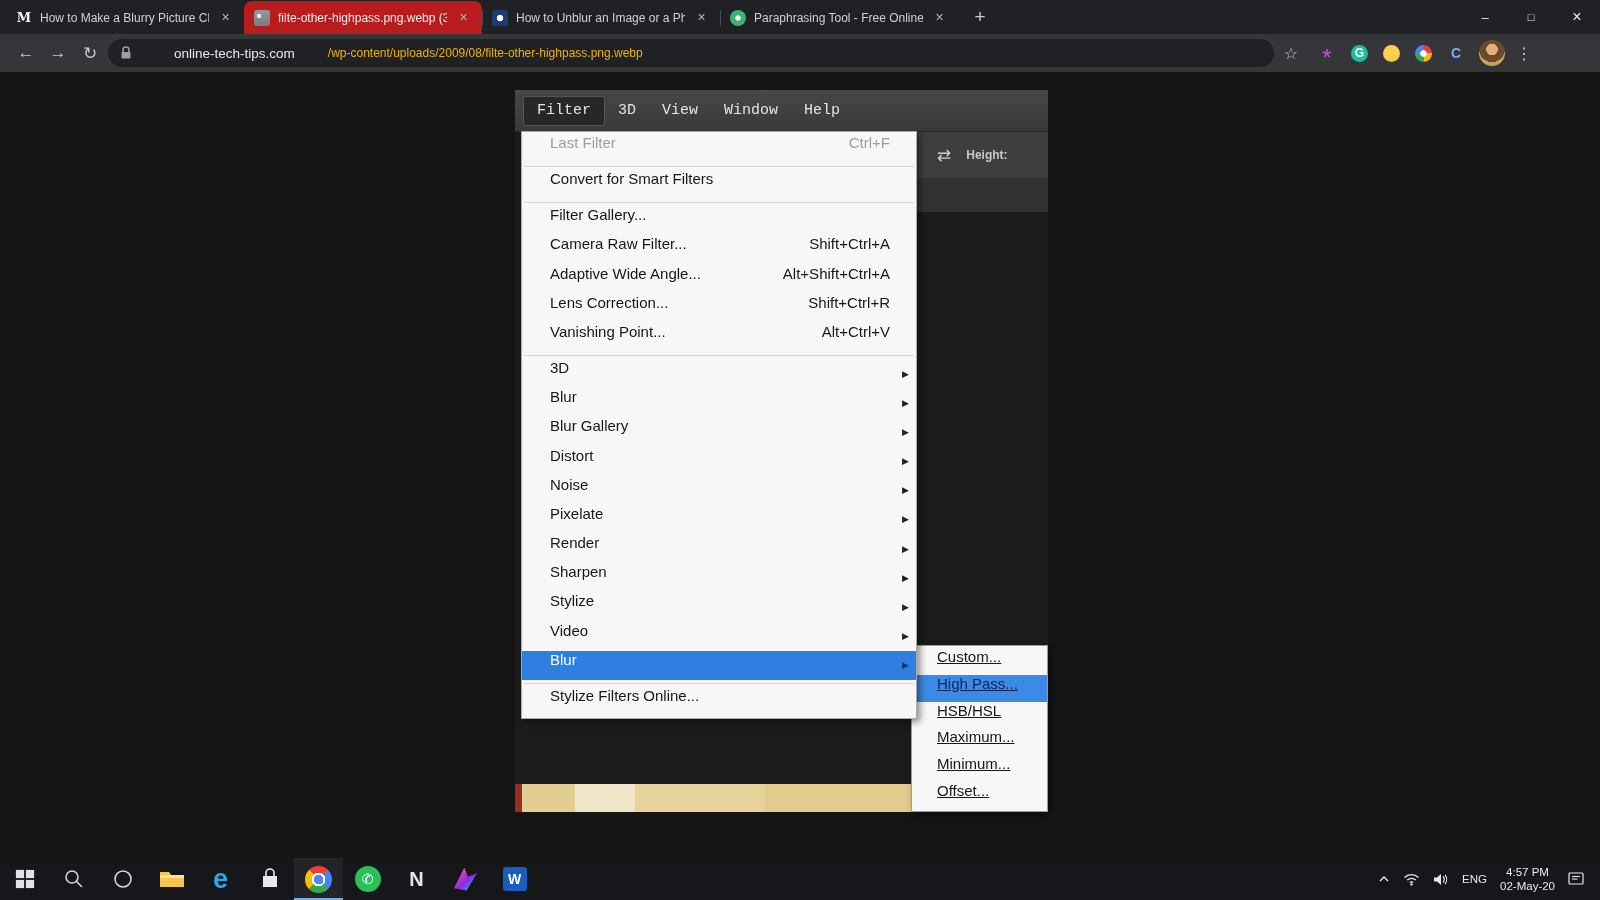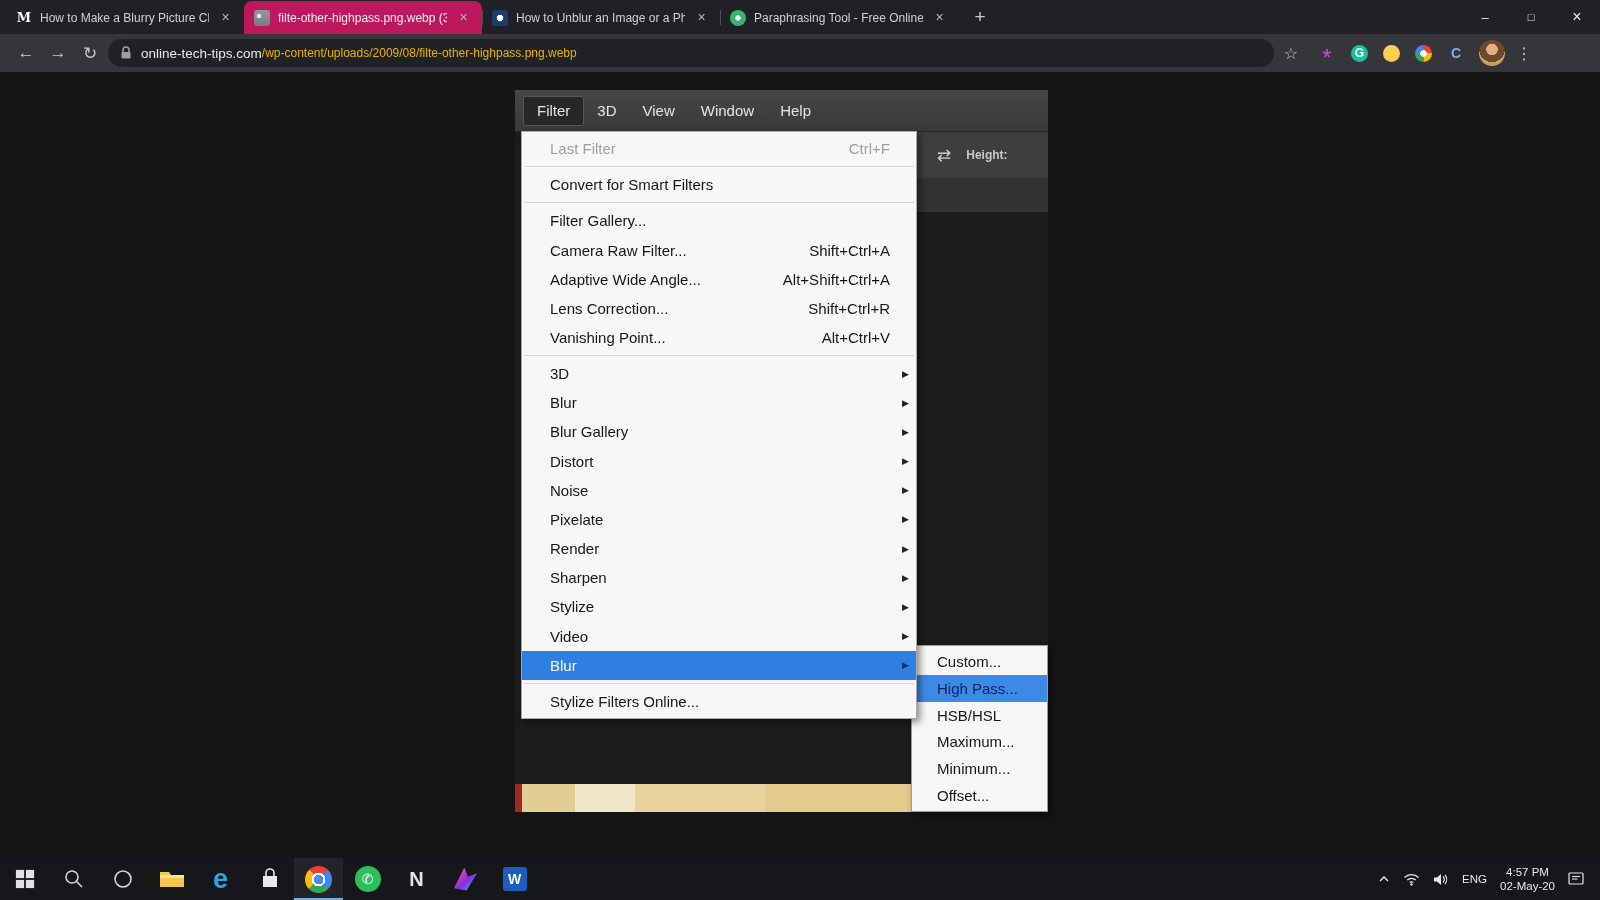--- a/index.html
+++ b/index.html
@@ -6,21 +6,21 @@
   body{width:1600px;height:900px;position:relative;overflow:hidden;background:#151515;
        font-family:"Liberation Sans",sans-serif;}
 
   
   .tabstrip{position:absolute;top:0;left:0;right:0;height:34px;background:#202124;
             display:flex;align-items:flex-end;padding-left:6px;box-sizing:border-box;}
   .tab{position:relative;width:238px;height:33px;display:flex;align-items:center;gap:8px;
        padding:0 10px;box-sizing:border-box;color:#cfd1d4;font-size:12px;cursor:default;}
   .tab:not(.active)::before{content:"";position:absolute;left:0;top:9px;height:15px;width:1px;background:#4c4f52;}
   .tab:first-child::before{display:none;}
-  .tab.active{background:#be185d;border-radius:8px 8px 0 0;color:#eceef0;}
+  .tab.active{background:#b91c1c;border-radius:8px 8px 0 0;color:#eceef0;}
   .tab-title{flex:1;white-space:nowrap;overflow:hidden;}
   .tab-close{width:17px;height:17px;line-height:16px;text-align:center;border-radius:50%;
              color:#b7babd;font-size:14px;flex:none;}
   .fav{width:16px;height:16px;flex:none;display:flex;align-items:center;justify-content:center;box-sizing:border-box;}
   .fav1{color:#fff;font-family:"DejaVu Serif",serif;font-weight:bold;font-size:13px;}
   .fav2{border-radius:3px;background:radial-gradient(circle at 5px 6px,#e8e8e8 2px,rgba(0,0,0,0) 2.6px),
         linear-gradient(#93989d,#787d82);}
   .fav3{border-radius:3px;background:radial-gradient(circle at 8px 8px,#fff 3px,rgba(0,0,0,0) 3.6px),#1d3b6e;}
   .fav4{border-radius:50%;background:radial-gradient(circle at 8px 8px,#eafff3 2.4px,rgba(0,0,0,0) 3px),#3bb273;}
   .newtab{width:28px;height:28px;margin:0 0 3px 8px;color:#c8cbce;font-size:19px;display:flex;
@@ -29,21 +29,21 @@
   .winbtn{width:46px;height:100%;display:flex;align-items:center;justify-content:center;color:#e8eaed;font-size:13px;}
   .winbtn.max{font-size:11px;}
   .winbtn.close{font-size:16px;}
 
   
   .toolbar{position:absolute;top:34px;left:0;right:0;height:38px;background:#35363a;display:flex;
            align-items:center;padding:0 10px;box-sizing:border-box;}
   .navbtn{width:32px;height:30px;display:flex;align-items:center;justify-content:center;
           color:#c6c9cc;font-size:17px;flex:none;}
   .urlbar{width:1166px;height:28px;background:#202124;border-radius:14px;display:flex;align-items:center;
-          padding:0 12px;box-sizing:border-box;margin-left:2px;flex:none;}
+          padding:0 12px;box-sizing:border-box;margin-left:2px;flex:none;gap:33px;}
   .lock{display:flex;align-items:center;margin-right:9px;}
   .domain{color:#e8eaed;font-size:13.5px;white-space:nowrap;}
   .path{color:#eab308;font-size:12px;white-space:nowrap;text-align:right;}
   .starbtn{width:30px;height:30px;display:flex;align-items:center;justify-content:center;
            color:#c6c9cc;font-size:16px;margin-left:2px;}
   .ext{display:flex;align-items:center;gap:15px;margin-left:12px;}
   .exticon{width:18px;height:18px;display:flex;align-items:center;justify-content:center;flex:none;}
   .ext-pin{color:#c24fd8;font-size:24px;line-height:8px;padding-top:9px;}
   .ext-gram{background:#15c39a;border-radius:50%;color:#fff;font-weight:bold;font-size:12px;width:17px;height:17px;}
   .ext-emoji{background:radial-gradient(circle at 50% 40%,#ffd04d 55%,#f5a623);border-radius:50%;width:17px;height:17px;}
@@ -56,49 +56,49 @@
   .menudots{width:26px;height:30px;display:flex;align-items:center;justify-content:center;
             color:#c6c9cc;font-size:16px;margin-left:6px;}
 
   
   .page{position:absolute;top:72px;left:0;right:0;bottom:42px;background:#151515;}
 
   
   .ps{position:absolute;left:515px;top:18px;width:533px;height:722px;background:#1c1c1c;}
   .ps-menubar{position:absolute;top:0;left:0;right:0;height:42px;border-bottom:1px solid #262626;
               background:linear-gradient(#474747,#393939);display:flex;align-items:center;
-              padding-left:8px;box-sizing:border-box;}
+              padding-left:8px;box-sizing:border-box;font-family:Liberation Mono, monospace;}
   .pm{height:30px;display:flex;align-items:center;padding:0 13px;font-size:15px;color:#e4e4e4;}
   .pm.active{background:#272727;border:1px solid #565656;border-radius:2px;box-sizing:border-box;}
   .ps-hrow{position:absolute;left:402px;right:0;top:42px;height:46px;background:#3e3e3e;display:flex;
            align-items:center;gap:15px;padding-left:20px;box-sizing:border-box;}
   .swap{color:#cdcdcd;font-size:17px;}
   .hlabel{color:#c9c9c9;font-size:12px;font-weight:bold;}
   .ps-hrow2{position:absolute;left:402px;right:0;top:88px;height:34px;background:#323232;}
 
   .ps-dropdown{position:absolute;left:6px;top:41px;width:396px;height:588px;background:#f7f7f7;
                border:1px solid #a9a9a9;box-sizing:border-box;box-shadow:3px 3px 7px rgba(0,0,0,.45);
                display:flex;flex-direction:column;padding:2px 0;z-index:3;}
-  .mi{position:relative;flex:1;display:flex;align-items:center;padding:0 26px 0 28px;
+  .mi{position:relative;flex:1;display:flex;align-items:flex-start;padding:0 26px 0 28px;
       font-size:15px;color:#171717;min-height:0;}
   .mi-label{white-space:nowrap;}
   .mi-shortcut{margin-left:auto;white-space:nowrap;}
   .mi-arrow{position:absolute;right:7px;top:50%;transform:translateY(-50%);font-size:9px;color:#222;}
   .mi.disabled,.mi.disabled .mi-shortcut{color:#9e9e9e;}
   .mi.hl{background:#2e7fe0;color:#fff;}
   .mi.hl .mi-arrow{color:#10336b;}
   .sep{height:1px;background:#d6d6d6;margin:3px 2px;flex:none;}
 
   .ps-strip{position:absolute;left:0;top:694px;width:396px;height:28px;
             background:linear-gradient(90deg,#992d20 0 7px,#e2cd92 7px 60px,#f0e7c8 60px 120px,
                         #e7d49c 120px 250px,#e2cb8d 250px);}
   .ps-submenu{position:absolute;left:396px;top:555px;width:137px;height:167px;background:#f7f7f7;
               border:1px solid #9c9c9c;box-sizing:border-box;display:flex;flex-direction:column;
               padding:2px 0;box-shadow:3px 3px 7px rgba(0,0,0,.45);z-index:2;}
-  .smi{flex:1;display:flex;align-items:center;padding:0 6px 0 25px;font-size:15px;color:#171717;}
+  .smi{flex:1;display:flex;align-items:flex-start;padding:0 6px 0 25px;font-size:15px;color:#171717;text-decoration:underline;}
   .smi.hl2{background:#3c8ae6;color:#0c2357;}
 
   
   .taskbar{position:absolute;left:0;right:0;bottom:0;height:42px;background:#15171b;display:flex;
            align-items:center;z-index:5;}
   .tb{width:49px;height:42px;display:flex;align-items:center;justify-content:center;flex:none;box-sizing:border-box;}
   .tb.active{box-shadow:inset 0 -2px 0 #76aee0;background:rgba(255,255,255,.06);}
   .edge-e{color:#2ba6e8;font-size:27px;font-weight:bold;line-height:1;}
   .nflx{color:#e3e5e8;font-size:20px;font-weight:bold;}
   .word-tile{width:24px;height:24px;border-radius:3px;background:#1a5dbe;color:#fff;font-size:14px;

